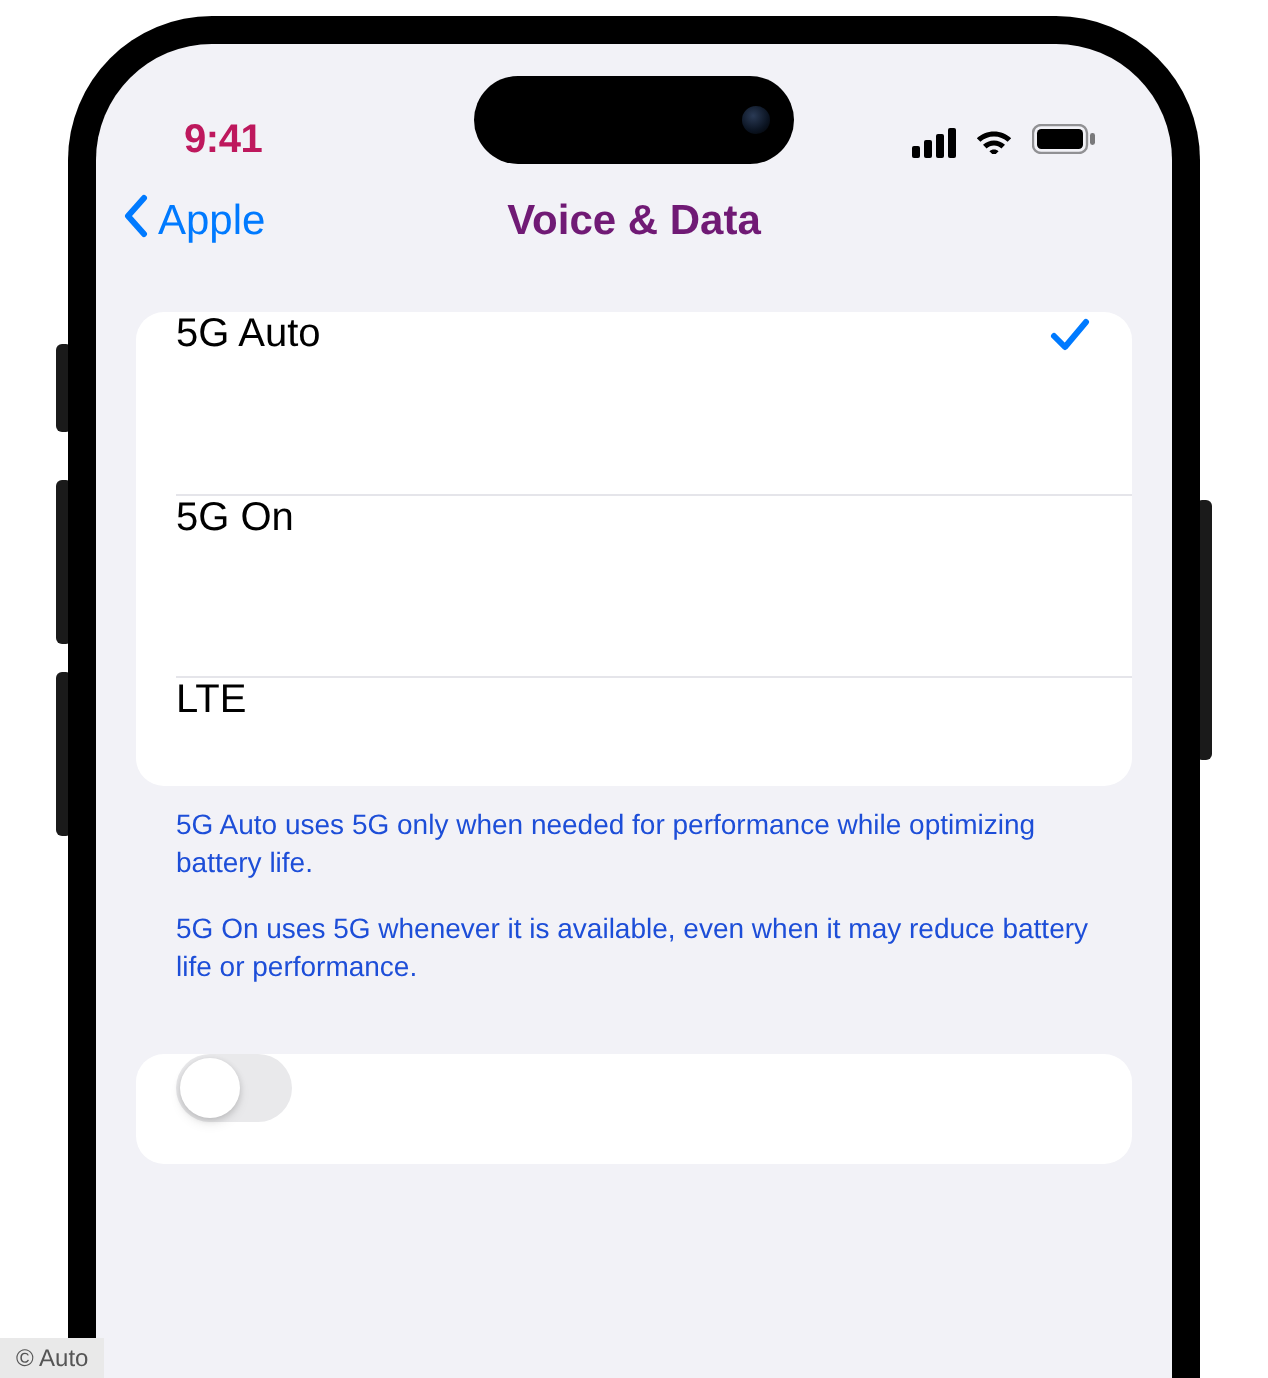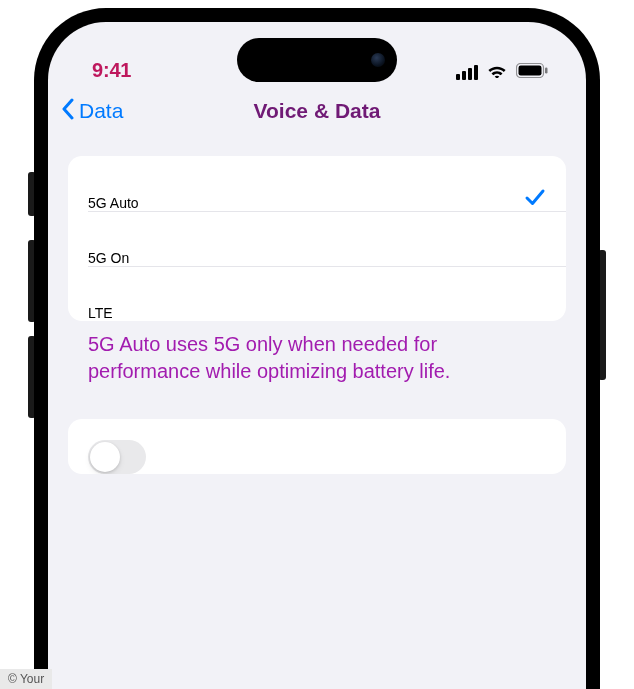--- a/index.html
+++ b/index.html
@@ -107,34 +107,34 @@
     .content {
       padding: 20px 20px 0 20px;
     }
     .group {
       background: #fff;
       border-radius: 14px;
       overflow: hidden;
     }
     .row {
       display: flex;
-      align-items: flex-end;
+      align-items: flex-start;
       justify-content: space-between;
       min-height: 55px;
       padding: 0 20px;
-      font-size: 14px;
+      font-size: 20px;
       color: #000;
       cursor: pointer;
     }
     .row + .row { border-top: 1px solid #e5e5ea; margin-left: 20px; padding-left: 0; padding-right: 20px; }
     .row + .row > * { }
-    .row-sep { border-top: 1px solid #e5e5ea; }
+    .row-sep { border-top: 1px solid #e5e5ea; margin-top: 36px; }
     .footer-text {
-      color: #a21caf;
-      font-size: 20px;
+      color: #1d4ed8;
+      font-size: 14px;
       line-height: 1.35;
       padding: 10px 20px 0 20px;
     }
     .footer-text + .footer-text { padding-top: 14px; }
     .section-gap { height: 34px; }
     .toggle {
       width: 58px;
       height: 34px;
       background: #e9e9eb;
       border-radius: 17px;
@@ -205,21 +205,21 @@
       </div>
     </div>
 
     <div class="nav-bar">
       <div class="back-btn">
         <span>
           <svg width="15" height="22" viewBox="0 0 13 22">
               <path d="M11 2 L3 11 L11 20" stroke="#007aff" stroke-width="3" fill="none" stroke-linecap="round" stroke-linejoin="round"></path>
             </svg>
         </span>
-        <span>Data</span>
+        <span>Apple</span>
       </div>
       <div class="nav-title">Voice &amp; Data</div>
     </div>
 
     <div class="content">
 
       <div class="group">
         <div class="row">
           <span>5G Auto</span>
           <span>
@@ -240,30 +240,31 @@
           <span>LTE</span>
           <span style="visibility: hidden;">
             <svg width="22" height="22" viewBox="0 0 22 22">
                 <path d="M3 12 L8.5 17.5 L19 5" stroke="#007aff" stroke-width="3" fill="none" stroke-linecap="round" stroke-linejoin="round"></path>
               </svg>
           </span>
         </div>
       </div>
 
       <div class="footer-text">5G Auto uses 5G only when needed for performance while optimizing battery life.</div>
+      <div class="footer-text">5G On uses 5G whenever it is available, even when it may reduce battery life or performance.</div>
 
       <div class="section-gap"></div>
 
       <div class="group">
         <div class="row">
           <span class="toggle">
             <span class="toggle-knob"></span>
           </span>
         </div>
       </div>
 
 
     </div>
 
   </div>
 </div>
 
-<div class="attribution">© Your</div>
+<div class="attribution">© Auto</div>
 
 </body></html>

